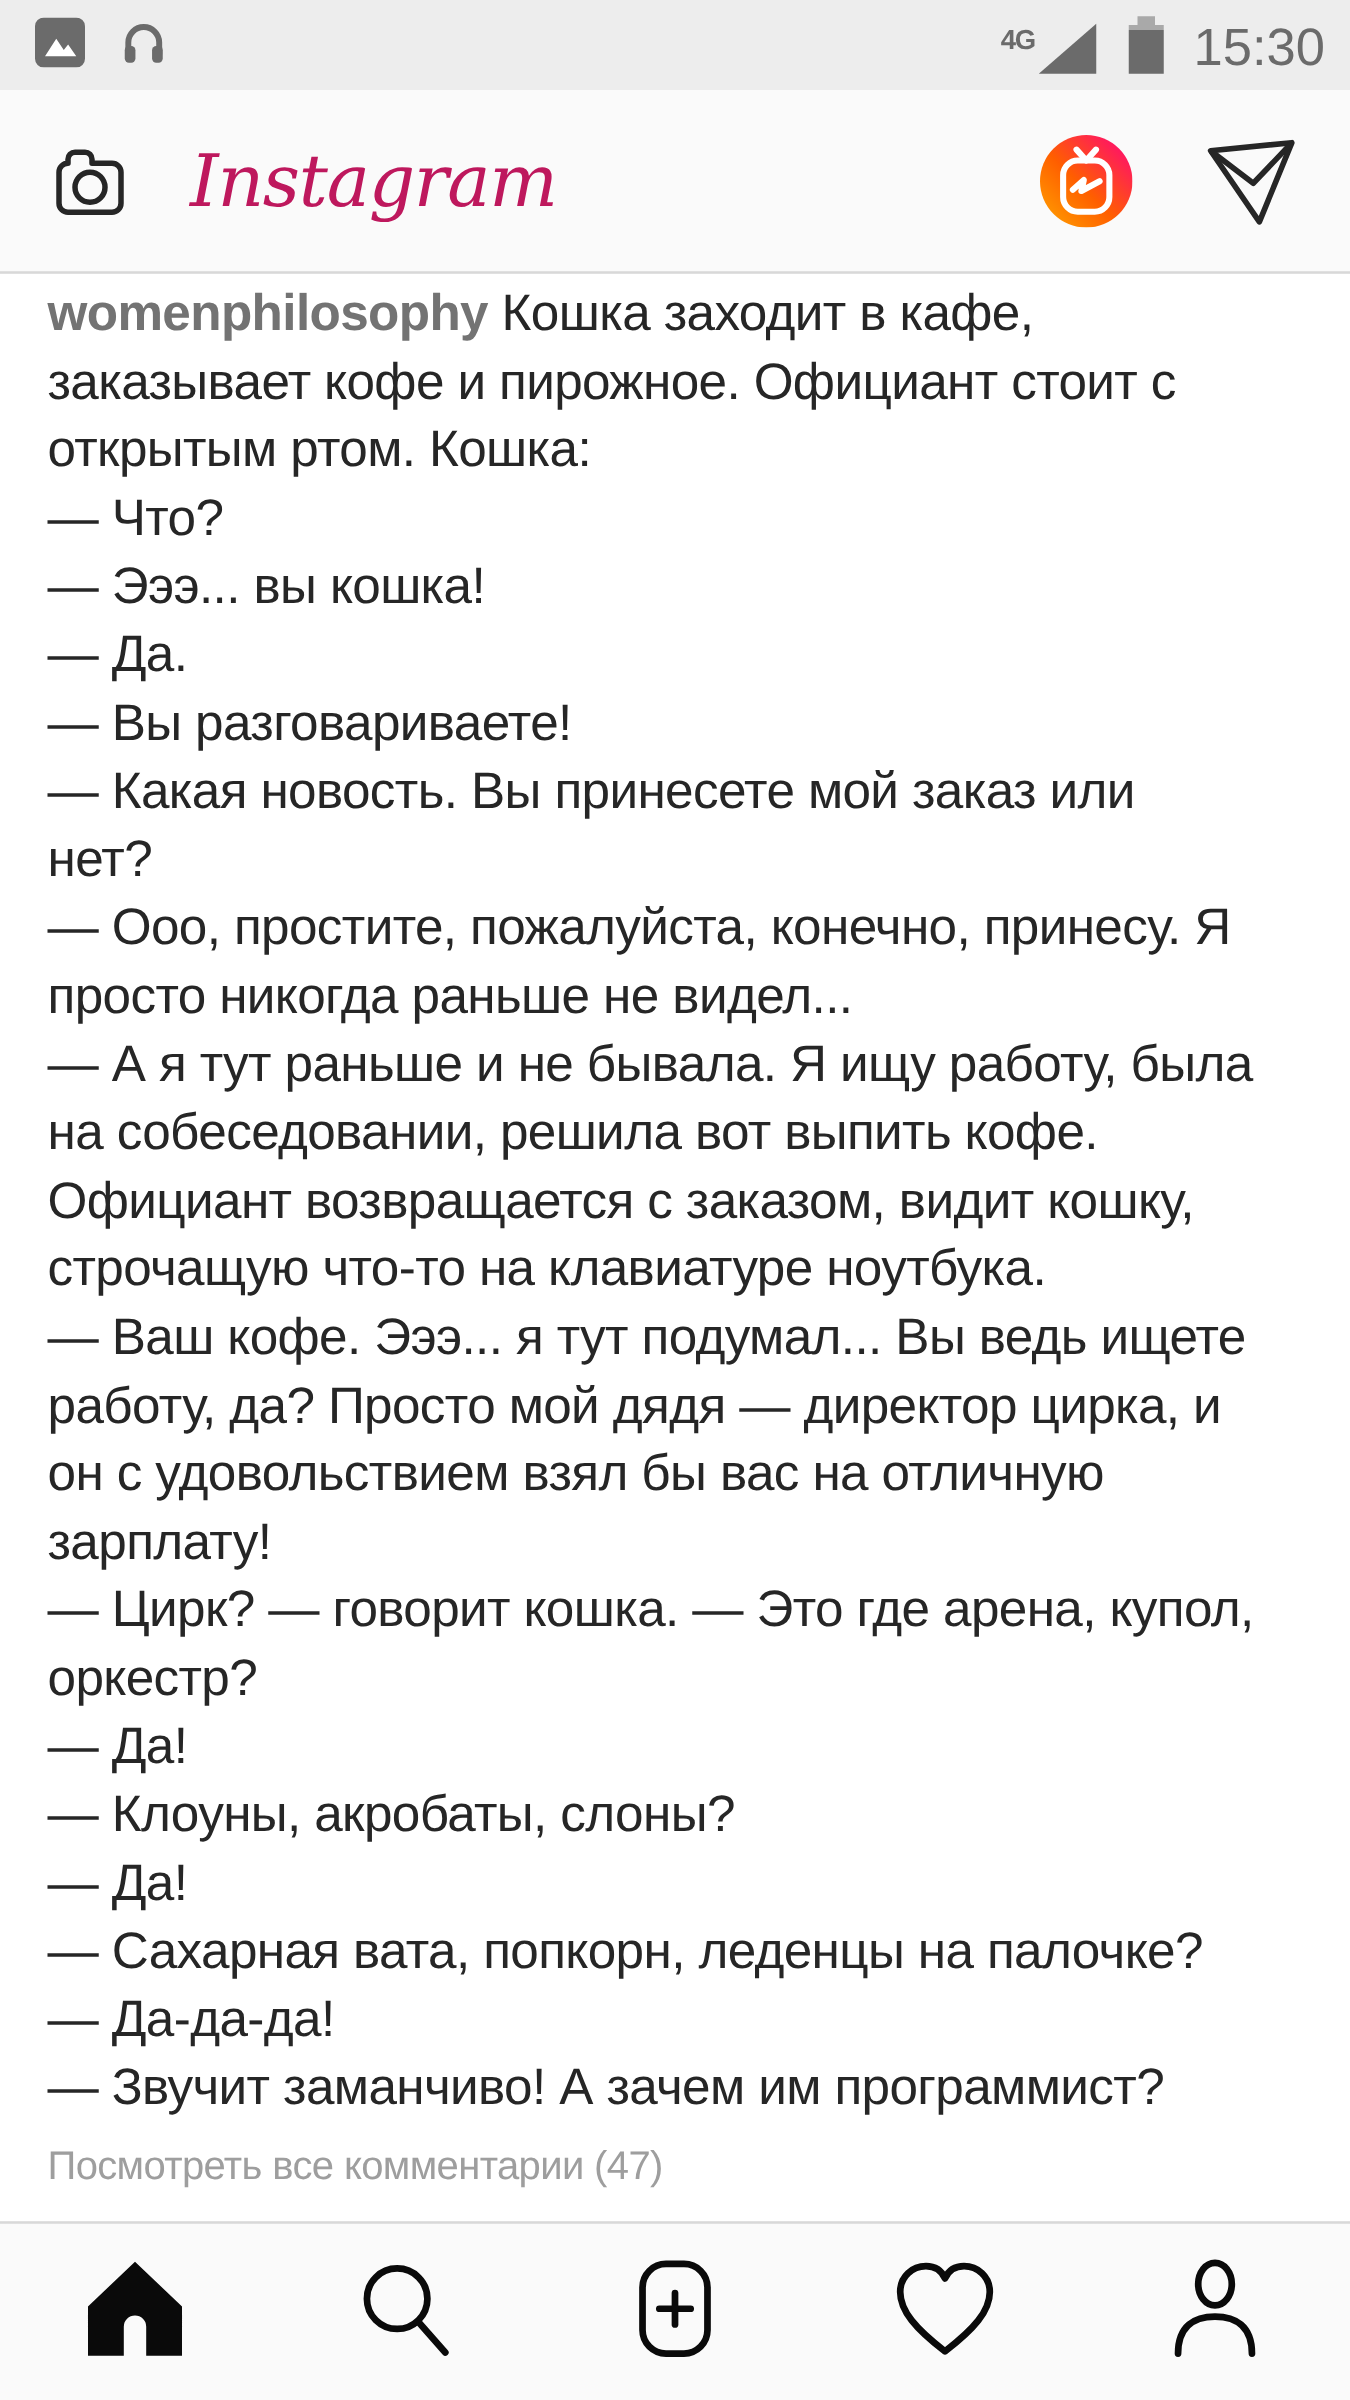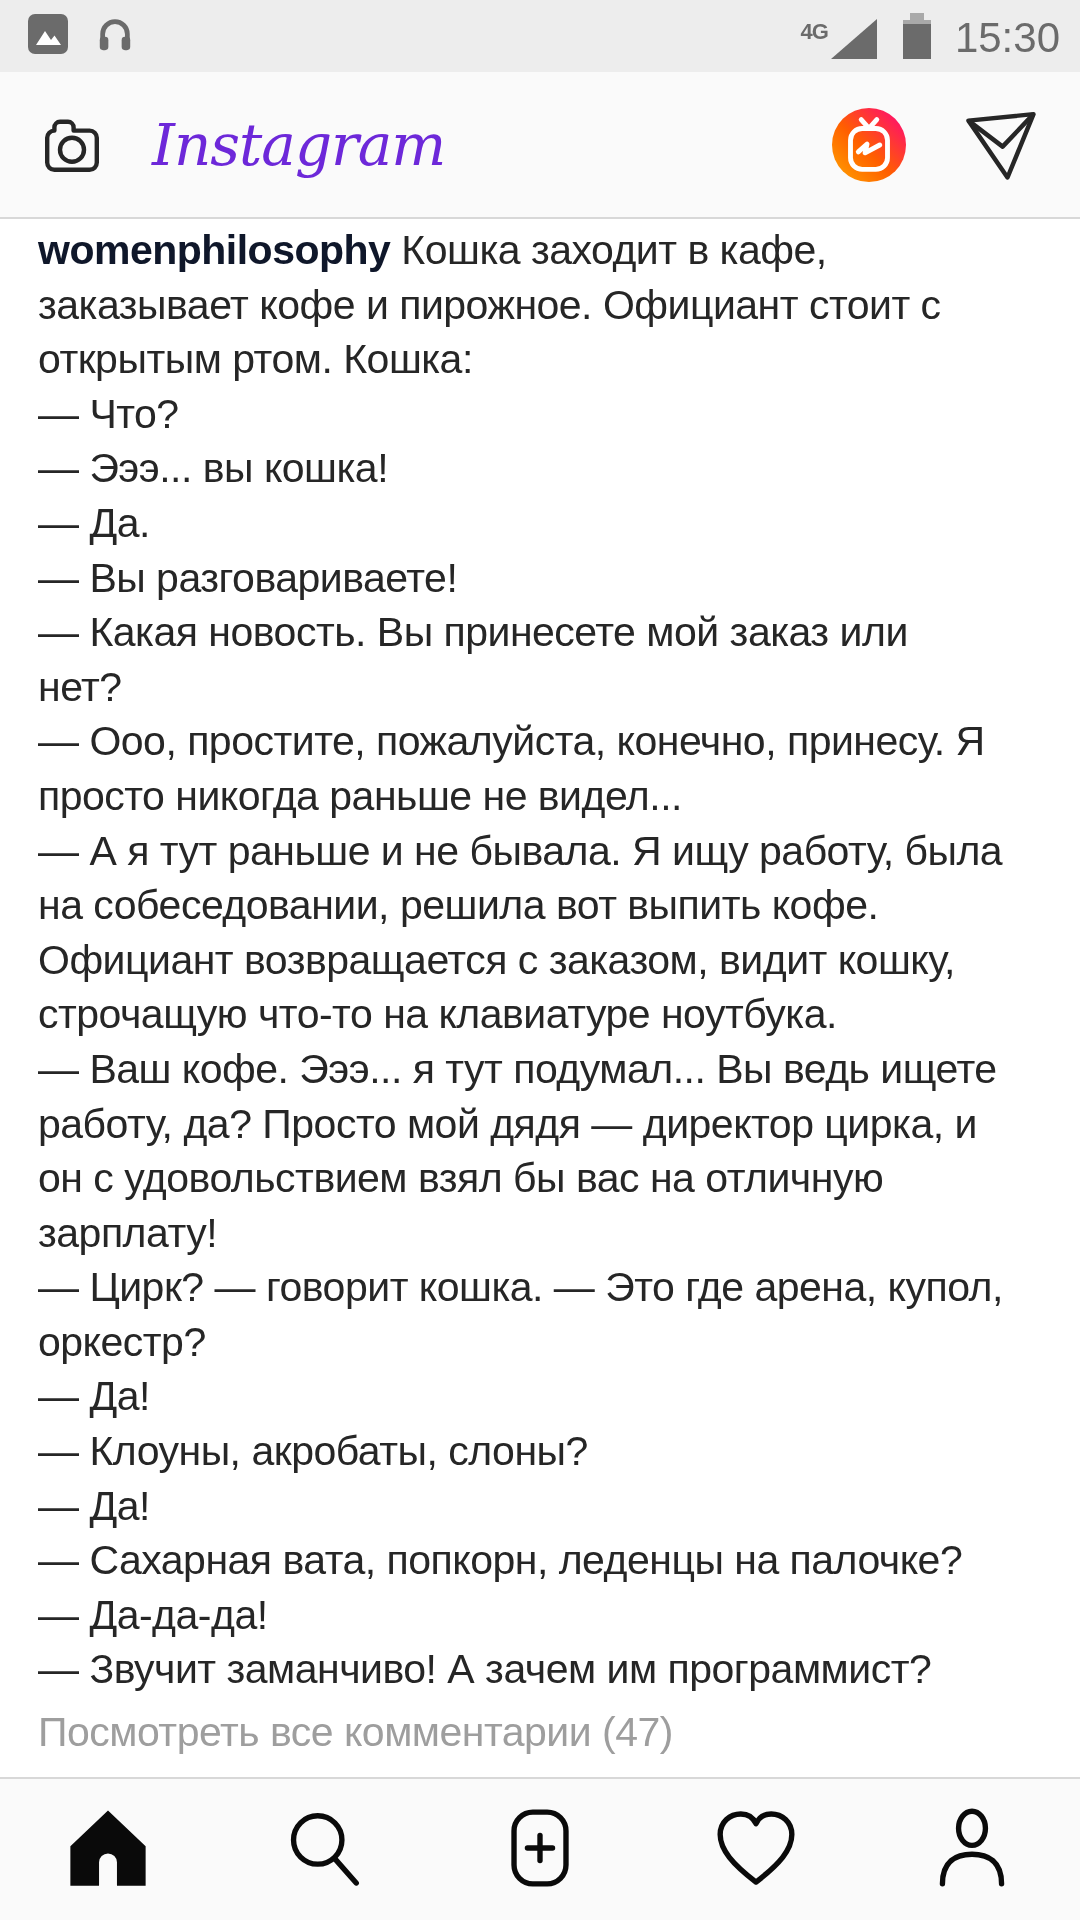--- a/index.html
+++ b/index.html
@@ -22,30 +22,30 @@
   .battery .cell{width:28px;flex:1;background:linear-gradient(#a9a9a9 0 10%,#6b6b6b 10% 100%);}
   .clock{font-size:42px;color:#6b6b6b;margin-left:24px;line-height:1;}
   
   .app-header{
     position:absolute;top:72px;left:0;width:100%;height:147px;background:#fafafa;
     border-bottom:2px solid #d8d8d8;box-sizing:border-box;
     display:flex;align-items:center;padding:0 40px;
   }
   .logo{
     font-family:"DejaVu Serif","Liberation Serif",serif;font-style:italic;
-    font-size:58px;color:#6d28d9;margin-left:48px;letter-spacing:-1px;flex:0 0 auto;
+    font-size:58px;color:#be185d;margin-left:48px;letter-spacing:-1px;flex:0 0 auto;
   }
   .hdr-spacer{flex:1;}
   .hdr-icon{display:flex;align-items:center;justify-content:center;}
   .hdr-send{margin-left:56px;}
   
   .feed{position:absolute;top:221px;left:0;width:100%;box-sizing:border-box;padding:2px 38px 0;}
   .caption{font-size:41px;line-height:54.6px;color:#262626;white-space:pre;letter-spacing:-0.5px;}
-  .caption .username{font-weight:bold;color:#0f172a;}
-  .view-comments{margin-top:10px;font-size:41px;line-height:50px;color:#9e9e9e;letter-spacing:-0.5px;}
+  .caption .username{font-weight:bold;color:#737373;}
+  .view-comments{margin-top:10px;font-size:32px;line-height:50px;color:#9e9e9e;letter-spacing:-0.5px;}
   
   .bottom-nav{
     position:absolute;top:1777px;left:0;width:100%;height:143px;background:#fafafa;
     border-top:2px solid #d8d8d8;box-sizing:border-box;display:flex;
   }
   .nav-item{flex:1;display:flex;align-items:center;justify-content:center;}
 </style>
 </head>
 <body>
 

